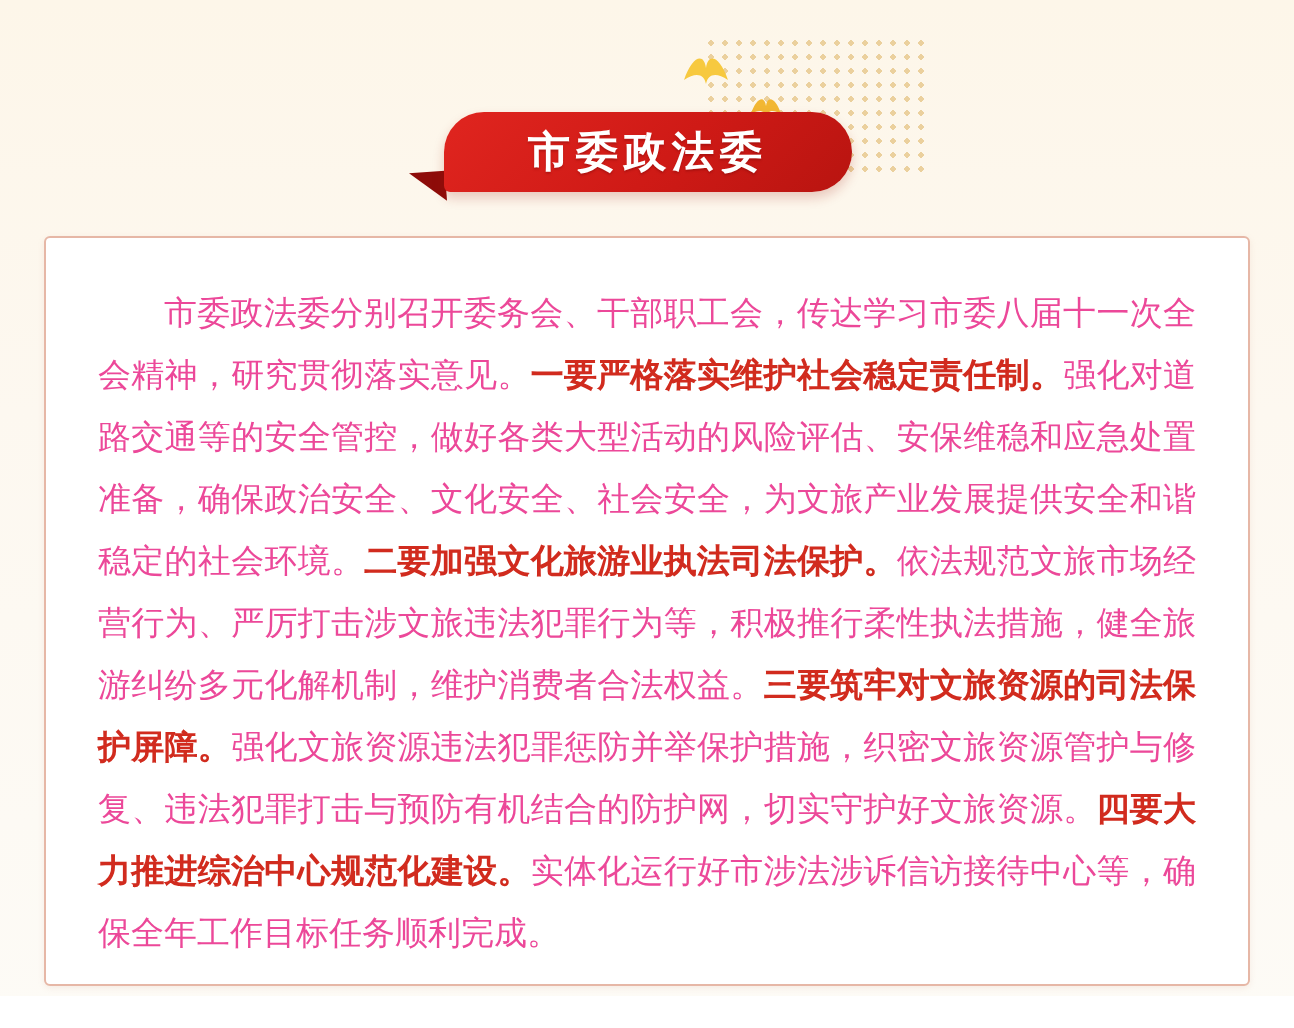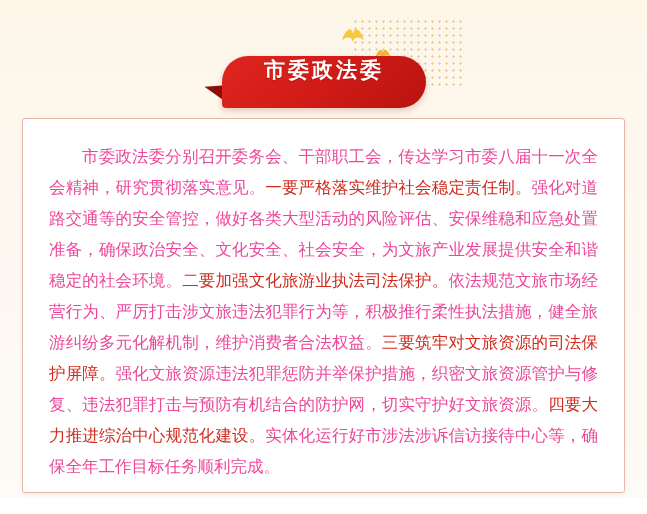--- a/index.html
+++ b/index.html
@@ -37,26 +37,26 @@
     top: 56px;
     left: 0;
     width: 647px;
     height: 52px;
   }
   .ribbon {
     position: absolute;
     left: 222px;
     top: 0;
     width: 204px;
-    height: 52px;
+    height: 40px;
     background: linear-gradient(135deg, #e0251f 0%, #cf1a16 55%, #b81410 100%);
     border-radius: 26px 26px 26px 4px;
     box-shadow: 0 3px 6px rgba(160, 30, 20, 0.22);
     display: flex;
-    align-items: flex-start;
+    align-items: center;
     justify-content: center;
   }
   .ribbon-title {
     color: #ffffff;
     font-family: "Liberation Serif", serif;
     font-size: 21px;
     font-weight: bold;
     letter-spacing: 3px;
     text-shadow: 0 1px 1px rgba(120, 10, 10, .35);
   }
@@ -95,21 +95,21 @@
     color: #2f2f2f;
     font-family: "Liberation Serif", serif;
     font-size: 16.5px;
     line-height: 31px;
     text-align: justify;
     text-justify: inter-ideograph;
     text-indent: 2em;
   }
   .hl {
     color: #d12b1e;
-    font-weight: normal;
+    font-weight: bold;
   }
   .plain { color: #ec4899; font-weight: normal; }
   .bottom-strip {
     position: absolute;
     left: 0;
     bottom: 0;
     width: 647px;
     height: 16px;
     background: #ffffff;
   }

